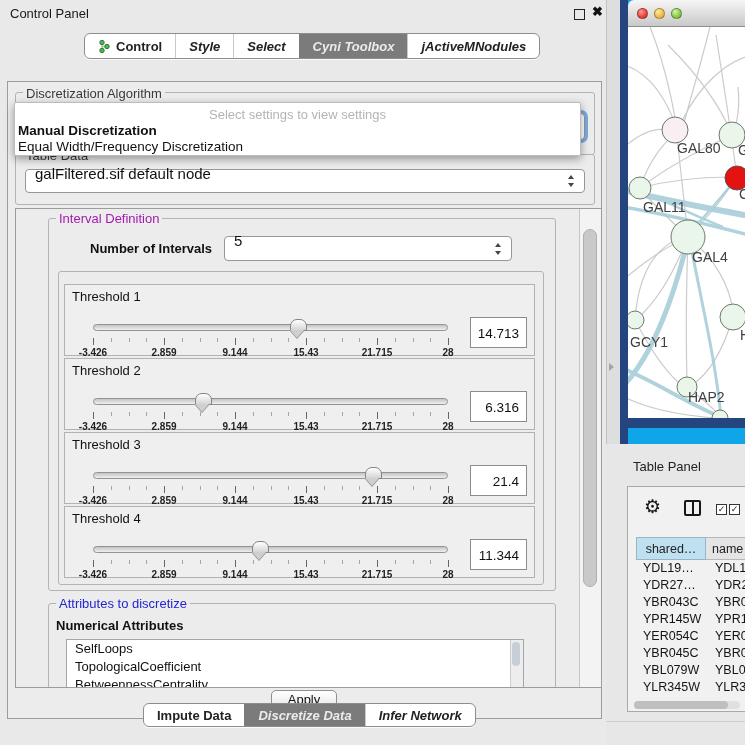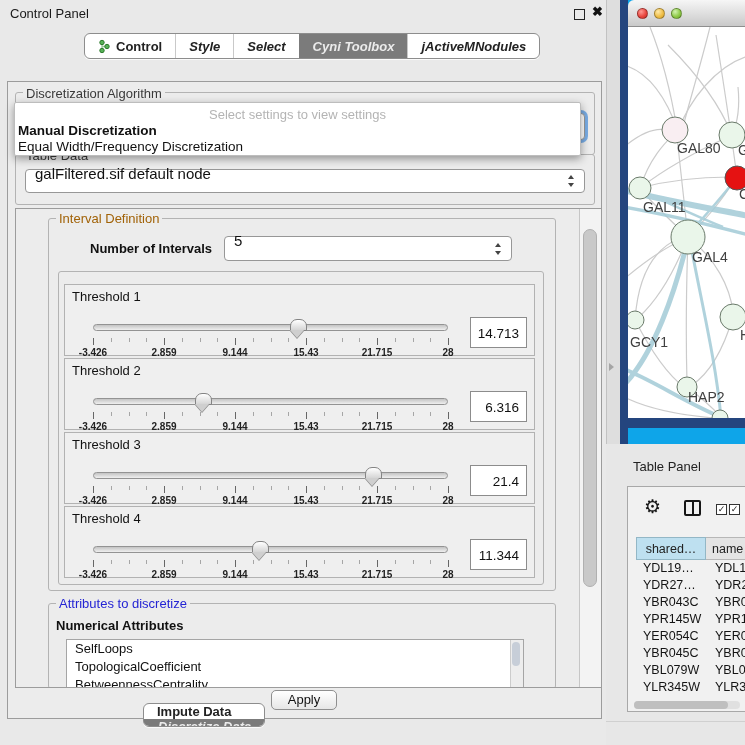--- a/index.html
+++ b/index.html
@@ -10,31 +10,31 @@
 
   
   #cp{left:0;top:0;width:606px;height:745px;background:#e9e9e9;border-right:1px solid #c2c2c2;}
   #cp-title{left:10px;top:6px;font-size:13px;color:#1a1a1a;}
   #float-btn{left:574px;top:9px;width:9px;height:9px;border:1.5px solid #222;background:transparent;}
   #close-btn{left:592px;top:4px;font-size:13px;font-weight:bold;color:#111;}
 
   .tabbar{display:flex;align-items:stretch;background:#fff;border:1px solid #8d8d8d;
           border-radius:6px;overflow:hidden;box-shadow:0 1px 0 rgba(255,255,255,.8);}
   #toptabs{left:84px;top:33px;height:24px;}
-  #bottabs{left:143px;top:703px;height:22px;flex-direction:column;}
+  #bottabs{left:143px;top:703px;height:22px;}
   .tab{display:flex;align-items:center;gap:5px;padding:0 13px;font-size:13px;font-weight:bold;color:#222;}
   .tab+.tab{border-left:1px solid #c9c9c9;font-style:italic;}
   .tab.selected{background:#7b7b7b;color:#ebebeb;border-left-color:#7b7b7b;}
 
   #mp{left:7px;top:62px;width:593px;height:636px;background:#ececec;border:1px solid #9c9c9c;margin-top:19px;}
 
   .gbox{position:absolute;border:1px solid #b3b3b3;border-radius:3px;}
   .glabel{position:absolute;font-size:13px;background:#ececec;padding:0 3px;white-space:nowrap;z-index:2;}
   .glabel.plain{color:#3a3a3a;}
-  .glabel.green{color:#a16207;}
+  .glabel.green{color:#a21caf;}
   .glabel.blue{color:#2424d4;}
 
   .combo{position:absolute;background:#fff;border:1px solid #979797;border-radius:4px;
          font-size:15px;color:#111;display:flex;align-items:center;
          padding:0 24px 16px 9px;box-sizing:border-box;}
   .stepper{position:absolute;right:9px;top:50%;transform:translateY(-50%);width:7px;height:12px;}
   .stepper:before,.stepper:after{content:"";position:absolute;left:0;
          border-left:3.5px solid transparent;border-right:3.5px solid transparent;}
   .stepper:before{top:0;border-bottom:4.5px solid #444;}
   .stepper:after{bottom:0;border-top:4.5px solid #444;}

